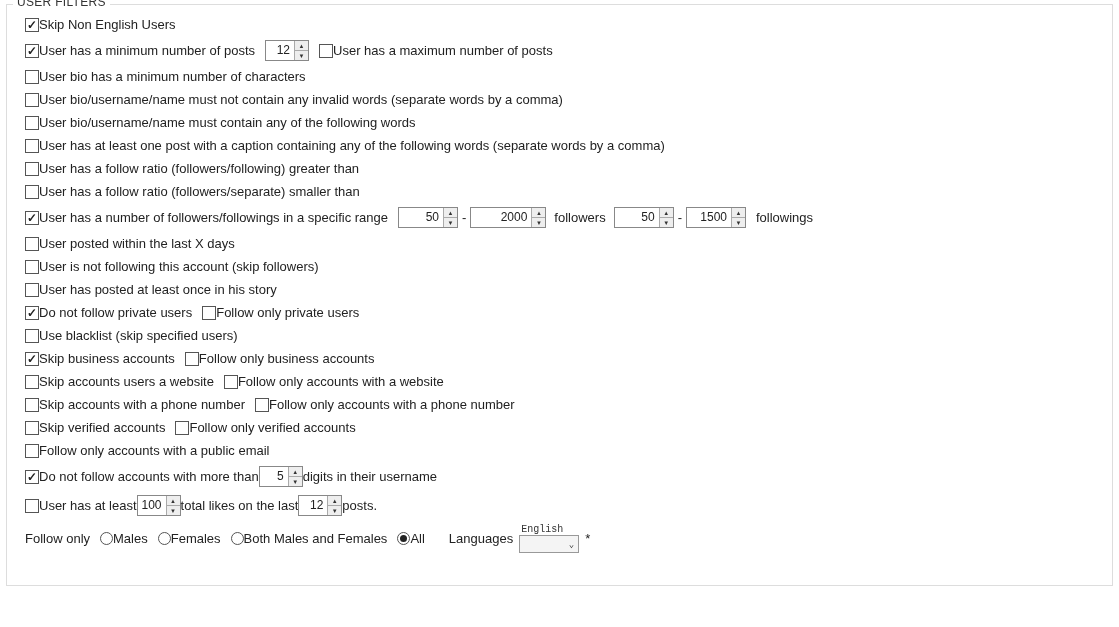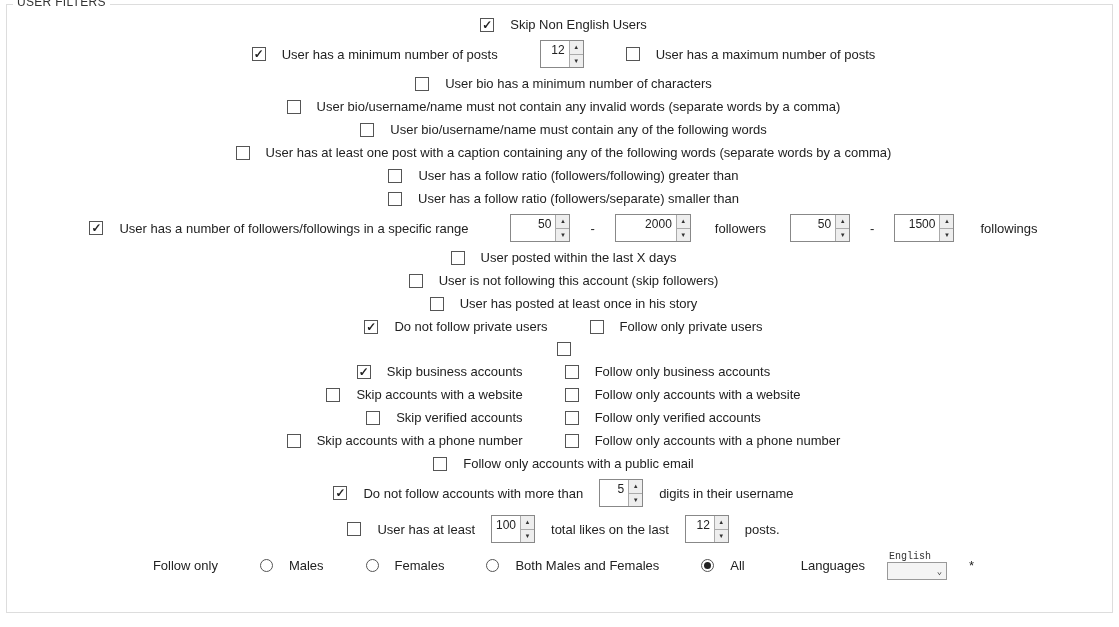--- a/index.html
+++ b/index.html
@@ -23,24 +23,23 @@
     left: 6px;
     background: #fff;
     padding: 0 4px;
     font-size: 12px;
     color: #333;
     letter-spacing: 0.3px;
   }
   .row {
     display: flex;
     align-items: center;
-    gap: 16px;
+    gap: 0;
     padding: 4px 0;
     flex-wrap: wrap;
-    justify-content: center;
   }
   .cb {
     width: 14px;
     height: 14px;
     border: 1px solid #555;
     background: #fff;
     display: inline-flex;
     align-items: center;
     justify-content: center;
     flex: none;
@@ -64,21 +63,21 @@
   }
   .radio.checked::after {
     content: "";
     width: 7px;
     height: 7px;
     border-radius: 50%;
     background: #222;
   }
   .num {
     border: 1px solid #888;
-    height: 28px;
+    height: 21px;
     display: inline-flex;
     align-items: stretch;
     background: #fff;
   }
   .num .v {
     width: 44px;
     text-align: right;
     padding: 1px 4px 0 2px;
     font-size: 12px;
     line-height: 16px;
@@ -242,52 +241,53 @@
   <div class="row">
     <span class="cb checked"></span>
     <span class="label">Do not follow private users</span>
     <span class="gap"></span>
     <span class="cb"></span>
     <span class="label">Follow only private users</span>
   </div>
 
   <div class="row">
     <span class="cb"></span>
+    <span class="label">Use blacklist (skip specified users)</span>
   </div>
 
   <div class="row">
     <span class="cb checked"></span>
     <span class="label">Skip business accounts</span>
     <span class="gap"></span>
     <span class="cb"></span>
     <span class="label">Follow only business accounts</span>
   </div>
 
   <div class="row">
     <span class="cb"></span>
-    <span class="label">Skip accounts with a website</span>
+    <span class="label">Skip accounts users a website</span>
     <span class="gap"></span>
     <span class="cb"></span>
     <span class="label">Follow only accounts with a website</span>
   </div>
 
   <div class="row">
     <span class="cb"></span>
+    <span class="label">Skip accounts with a phone number</span>
+    <span class="gap"></span>
+    <span class="cb"></span>
+    <span class="label">Follow only accounts with a phone number</span>
+  </div>
+
+  <div class="row">
+    <span class="cb"></span>
     <span class="label">Skip verified accounts</span>
     <span class="gap"></span>
     <span class="cb"></span>
     <span class="label">Follow only verified accounts</span>
-  </div>
-
-  <div class="row">
-    <span class="cb"></span>
-    <span class="label">Skip accounts with a phone number</span>
-    <span class="gap"></span>
-    <span class="cb"></span>
-    <span class="label">Follow only accounts with a phone number</span>
   </div>
 
   <div class="row">
     <span class="cb"></span>
     <span class="label">Follow only accounts with a public email</span>
   </div>
 
   <div class="row">
     <span class="cb checked"></span>
     <span class="label">Do not follow accounts with more than</span>

